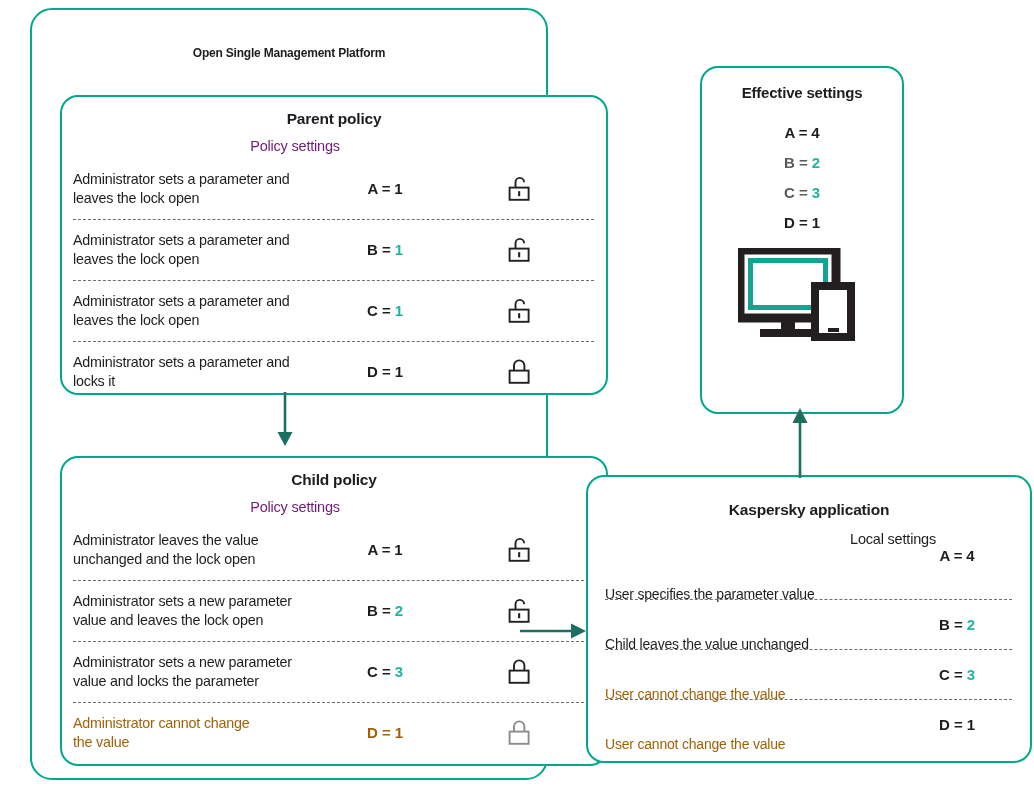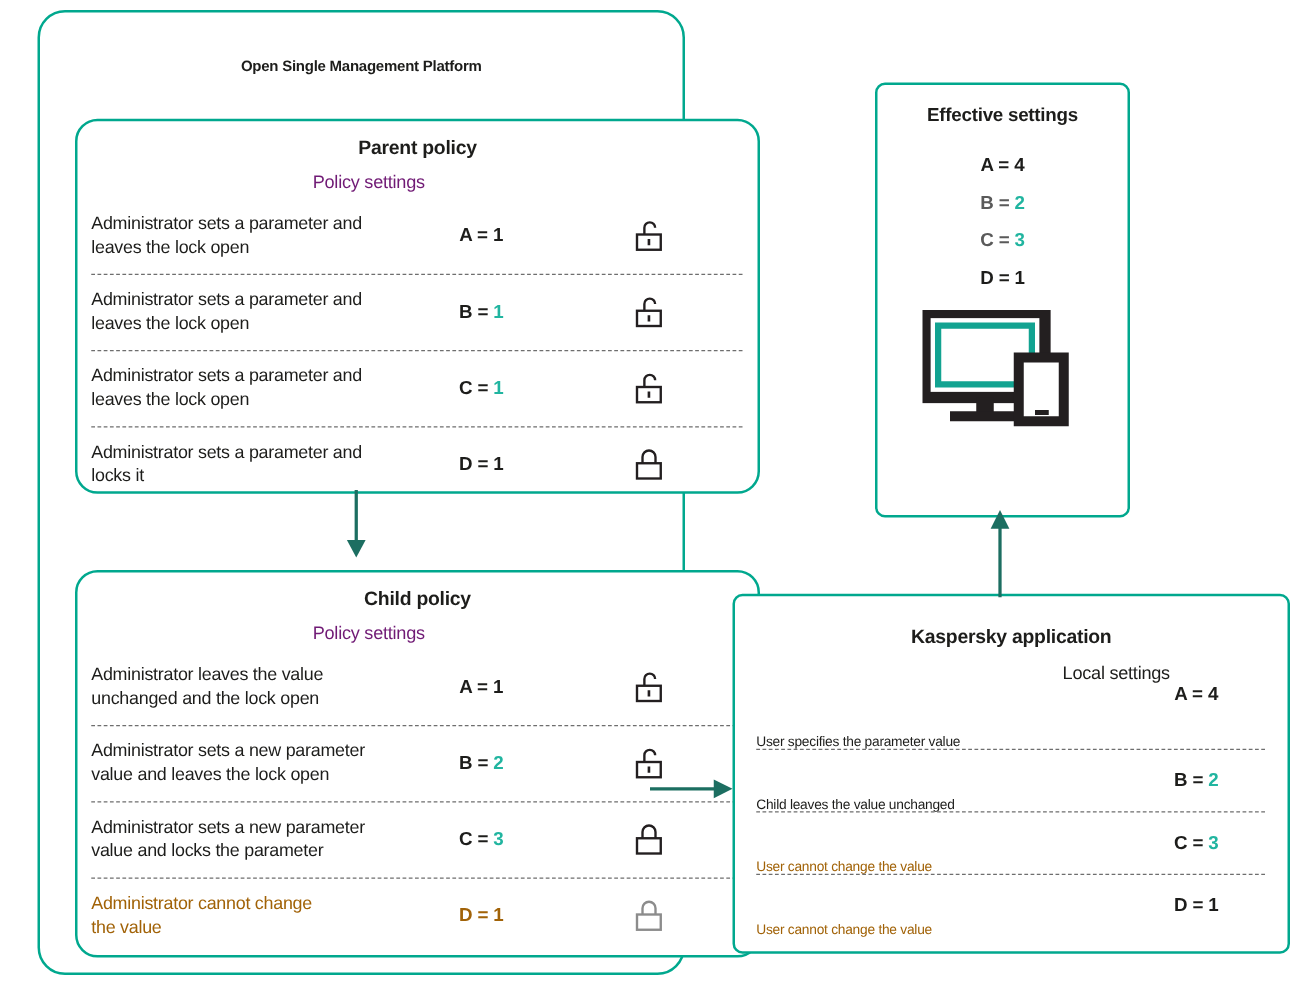--- a/index.html
+++ b/index.html
@@ -12,21 +12,21 @@
     height: 788px;
     position: relative;
     font-family: "Liberation Sans", sans-serif;
     color: #1d1d1b;
     overflow: hidden;
   }
 
   .panel {
     position: absolute;
     border: 2px solid #00a88e;
-    border-radius: 8px;
+    border-radius: 18px;
     background: #ffffff;
     box-sizing: border-box;
   }
 
   
   #osmp-container {
     left: 30px;
     top: 8px;
     width: 518px;
     height: 772px;
@@ -187,21 +187,21 @@
   .k-row + .k-row::before {
     content: "";
     position: absolute;
     left: 17px;
     right: 18px;
     top: 0;
     border-top: 1px dashed #6e6e6e;
   }
   .k-row-desc {
     flex: 1 1 auto;
-    font-size: 11px;
+    font-size: 14px;
     letter-spacing: -0.2px;
     margin-top: 40px;
   }
   .k-row-value {
     flex: 0 0 110px;
     text-align: center;
     font-size: 15px;
     font-weight: bold;
     letter-spacing: -0.1px;
   }

